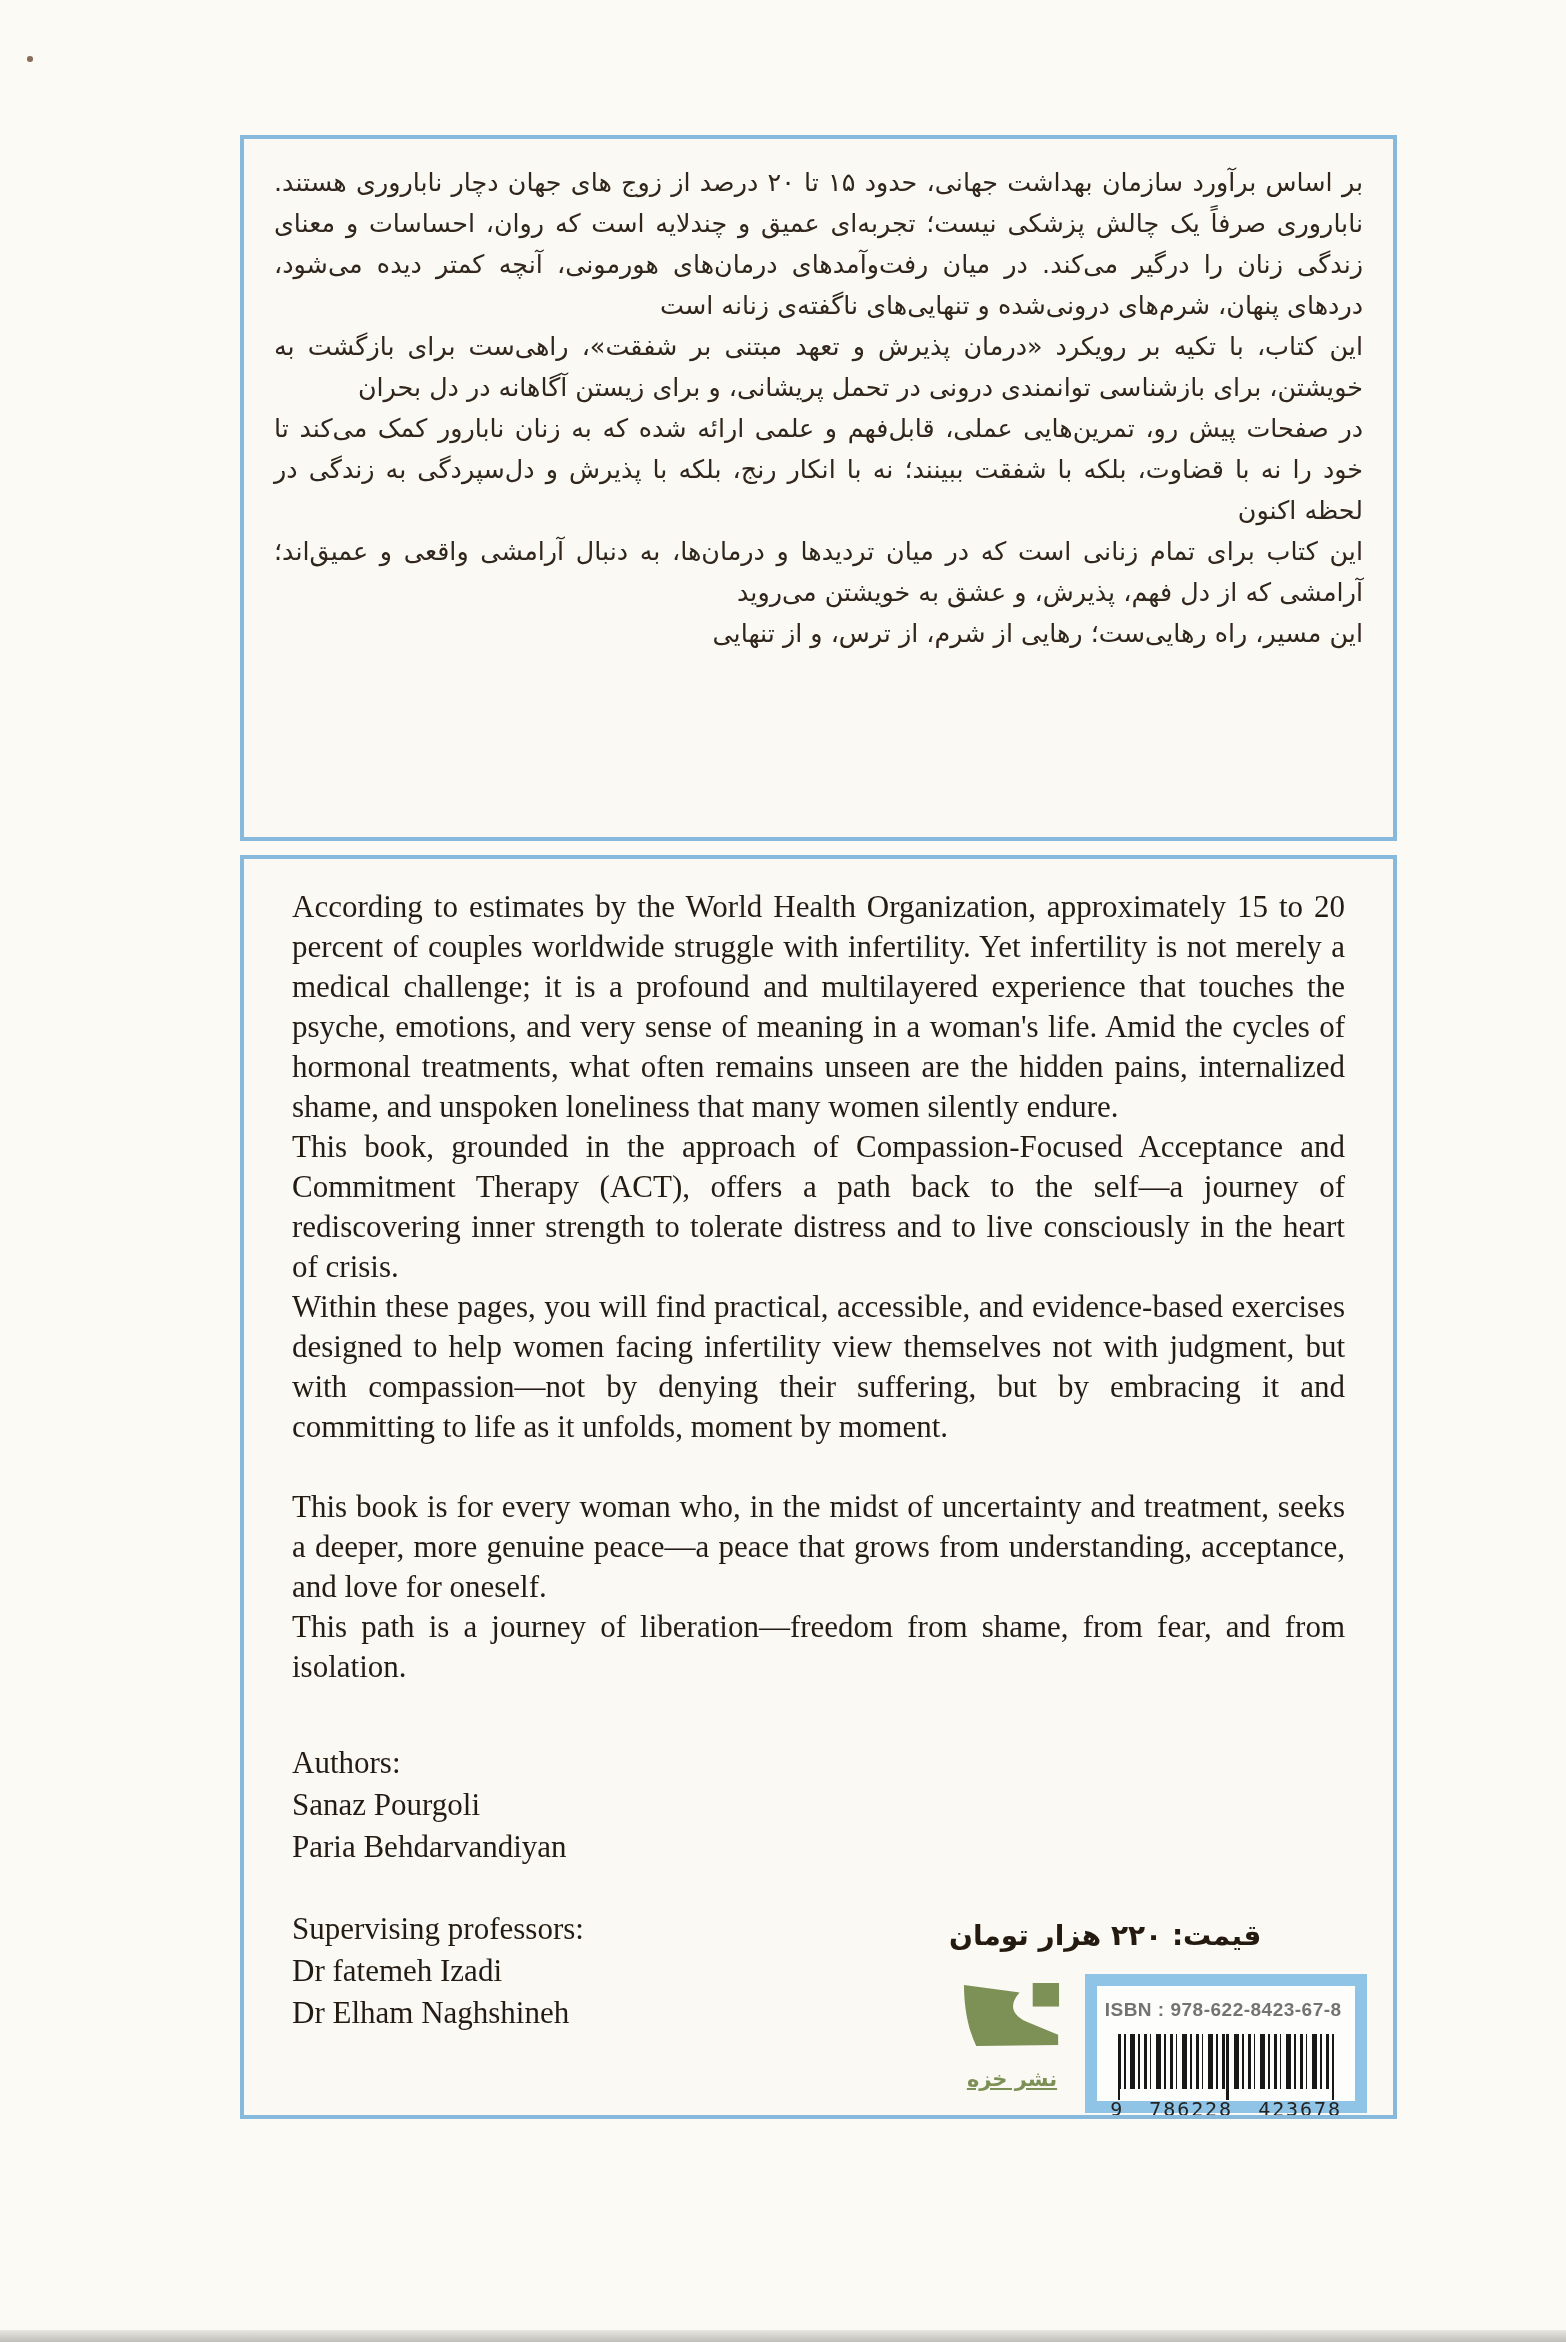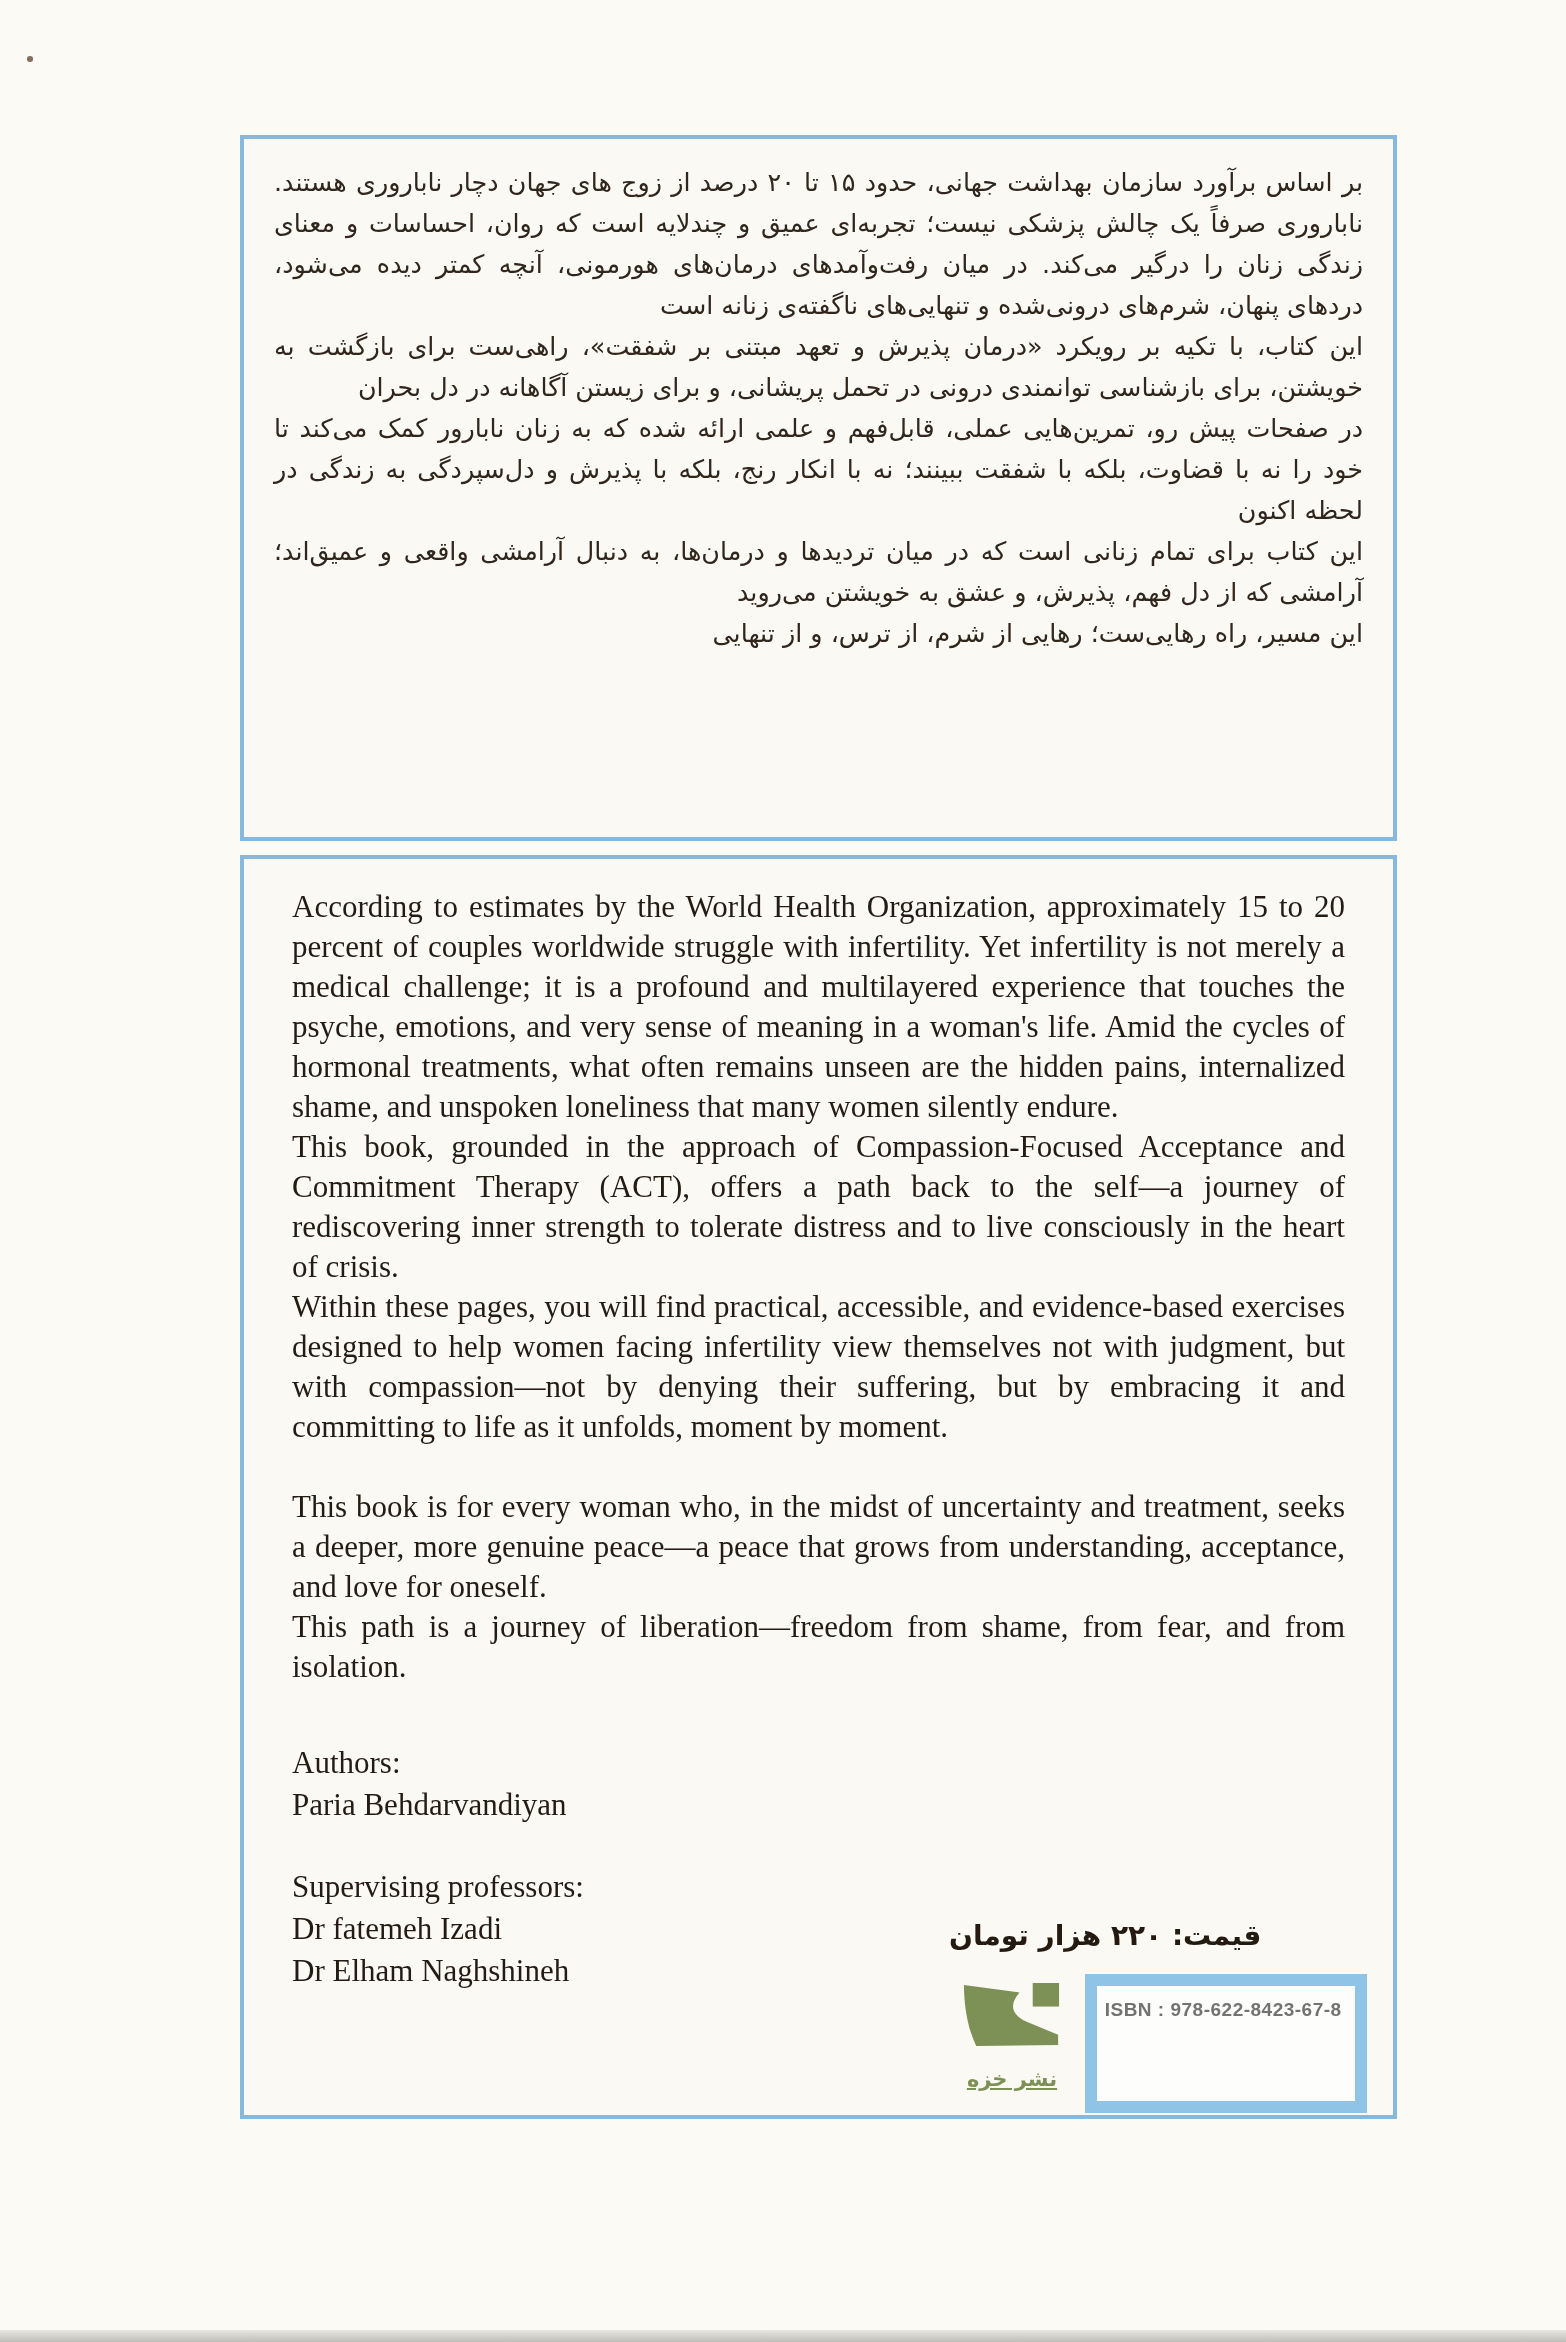--- a/index.html
+++ b/index.html
@@ -99,32 +99,40 @@
 
   <section class="box english-box">
     <p>According to estimates by the World Health Organization, approximately 15 to 20 percent of couples worldwide struggle with infertility. Yet infertility is not merely a medical challenge; it is a profound and multilayered experience that touches the psyche, emotions, and very sense of meaning in a woman's life. Amid the cycles of hormonal treatments, what often remains unseen are the hidden pains, internalized shame, and unspoken loneliness that many women silently endure.</p>
     <p>This book, grounded in the approach of Compassion-Focused Acceptance and Commitment Therapy (ACT), offers a path back to the self—a journey of rediscovering inner strength to tolerate distress and to live consciously in the heart of crisis.</p>
     <p>Within these pages, you will find practical, accessible, and evidence-based exercises designed to help women facing infertility view themselves not with judgment, but with compassion—not by denying their suffering, but by embracing it and committing to life as it unfolds, moment by moment.</p>
     <p class="gap-before">This book is for every woman who, in the midst of uncertainty and treatment, seeks a deeper, more genuine peace—a peace that grows from understanding, acceptance, and love for oneself.</p>
     <p>This path is a journey of liberation—freedom from shame, from fear, and from isolation.</p>
 
     <div class="credits">
       <div>Authors:</div>
+      <div>Sanaz Pourgoli</div>
       <div>Paria Behdarvandiyan</div>
       <div class="spacer"></div>
       <div>Supervising professors:</div>
       <div>Dr fatemeh Izadi</div>
       <div>Dr Elham Naghshineh</div>
     </div>
 
     <div class="price">قیمت: ۲۲۰ هزار تومان</div>
 
     <div class="isbn-frame">
       <div class="isbn-inner">
         <div class="isbn-text">ISBN : 978-622-8423-67-8</div>
+        <div class="barcode">
+          <div class="bars"></div>
+          <div class="guard g-left"></div>
+          <div class="guard g-mid"></div>
+          <div class="guard g-right"></div>
+          <div class="digits">9 786228 423678</div>
+        </div>
       </div>
     </div>
 
     <div class="logo">
       <svg width="98" height="64" viewBox="0 0 104 68" aria-hidden="true">
         <rect x="74" y="0" width="28" height="25" fill="#7d9055"></rect>
         <path d="M1,2 L60,10 C49,23 51,33 67,41 L101,55 L101,66 L14,67 C4,46 1,22 1,2 Z" fill="#7d9055"></path>
       </svg>
       <div class="publisher-name">نشر خزه</div>
     </div>

